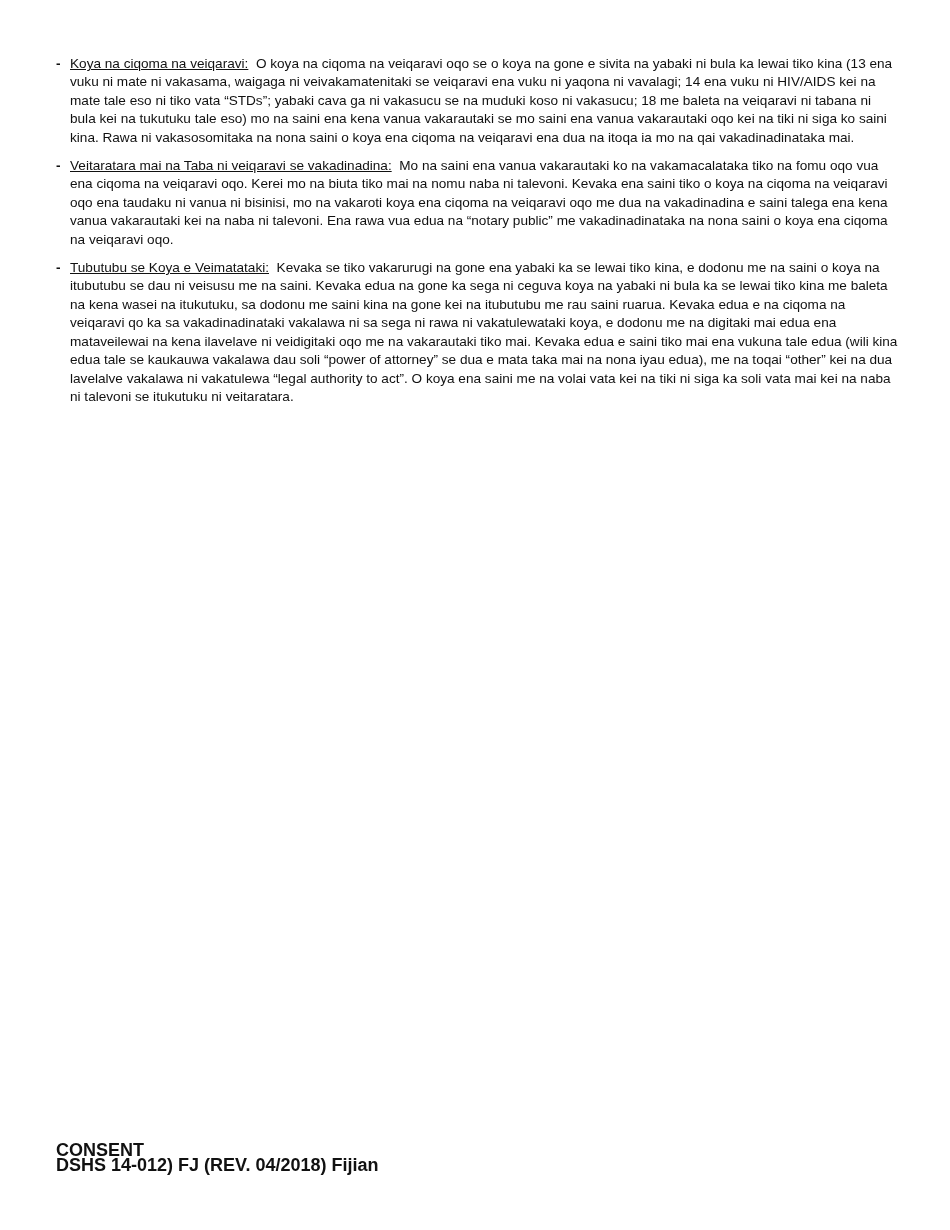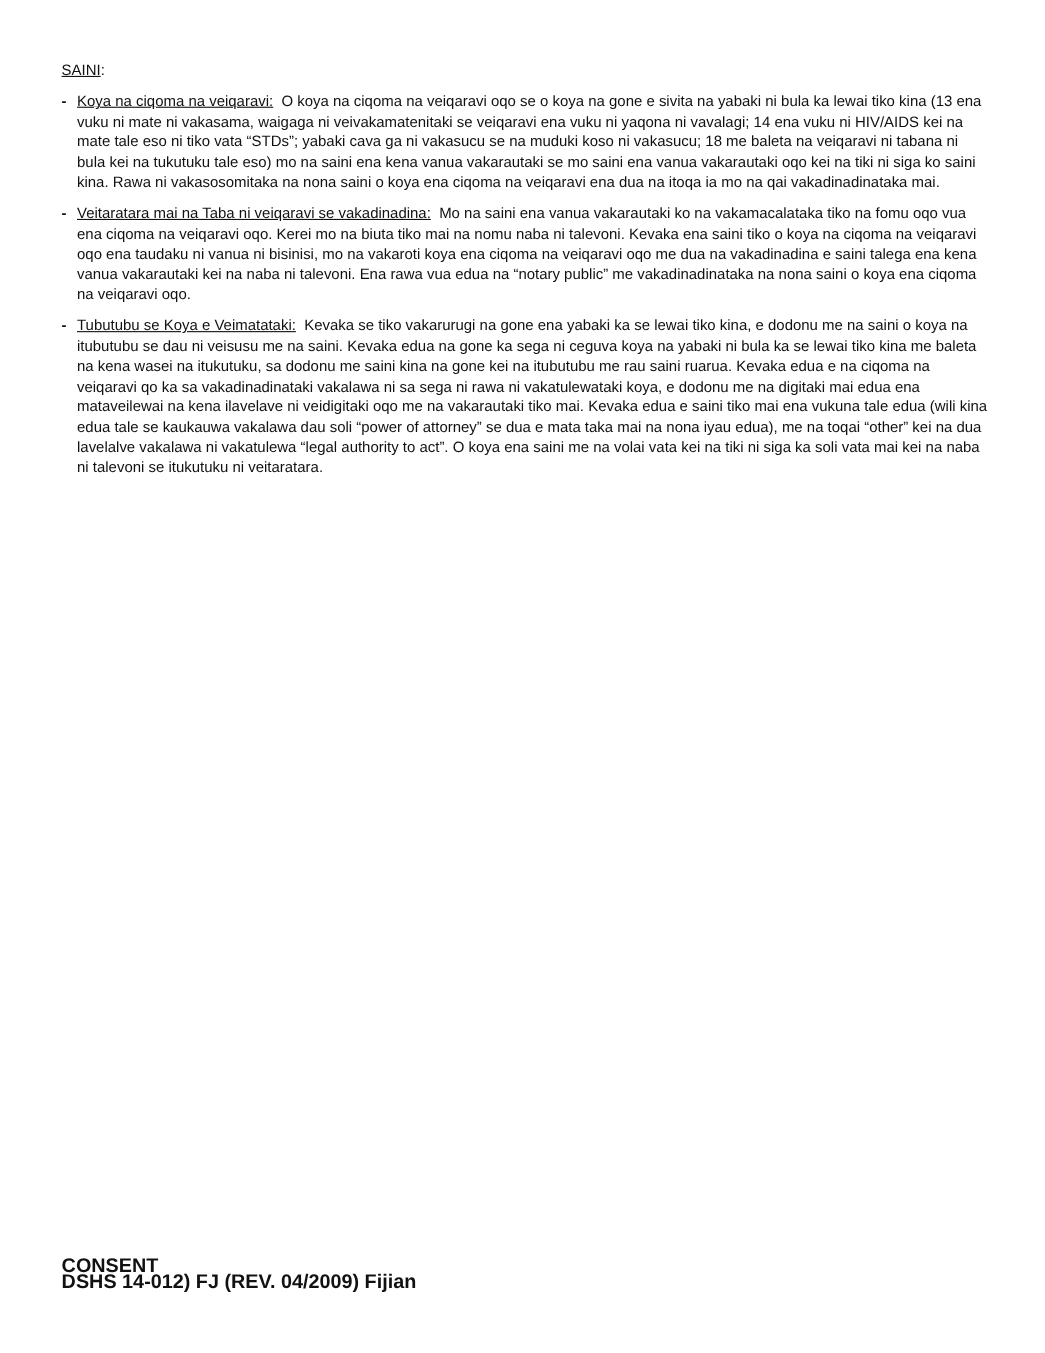--- a/index.html
+++ b/index.html
@@ -45,34 +45,33 @@
       top: 1143px;
       font-weight: bold;
       font-size: 18px;
       line-height: 15px;
     }
   </style>
 </head>
 <body>
 
 <div class="page">
-  <div class="section-title"><span class="u">SAINI</span><span>:</span></div>
 
   <div class="item">
     <span class="bullet">-</span>
     <span class="u">Koya na ciqoma na veiqaravi:</span>&nbsp; <span>O koya na ciqoma na veiqaravi oqo se o koya na gone e sivita na yabaki ni bula ka lewai tiko kina (13 ena vuku ni mate ni vakasama, waigaga ni veivakamatenitaki se veiqaravi ena vuku ni yaqona ni vavalagi; 14 ena vuku ni HIV/AIDS kei na mate tale eso ni tiko vata “STDs”; yabaki cava ga ni vakasucu se na muduki koso ni vakasucu; 18 me baleta na veiqaravi ni tabana ni bula kei na tukutuku tale eso) mo na saini ena kena vanua vakarautaki se mo saini ena vanua vakarautaki oqo kei na tiki ni siga ko saini kina.  Rawa ni vakasosomitaka na nona saini o koya ena ciqoma na veiqaravi ena dua na itoqa ia mo na qai vakadinadinataka mai.</span>
   </div>
 
   <div class="item">
     <span class="bullet">-</span>
     <span class="u">Veitaratara mai na Taba ni veiqaravi se vakadinadina:</span>&nbsp; <span>Mo na saini ena vanua vakarautaki ko na vakamacalataka tiko na fomu oqo vua ena ciqoma na veiqaravi oqo.  Kerei mo na biuta tiko mai na nomu naba ni talevoni.  Kevaka ena saini tiko o koya na ciqoma na veiqaravi oqo ena taudaku ni vanua ni bisinisi, mo na vakaroti koya ena ciqoma na veiqaravi oqo me dua na vakadinadina e saini talega ena kena vanua vakarautaki kei na naba ni talevoni.  Ena rawa vua edua na “notary public” me vakadinadinataka na nona saini o koya ena ciqoma na veiqaravi oqo.</span>
   </div>
 
   <div class="item">
     <span class="bullet">-</span>
     <span class="u">Tubutubu se Koya e Veimatataki:</span>&nbsp; <span>Kevaka se tiko vakarurugi na gone ena yabaki ka se lewai tiko kina, e dodonu me na saini o koya na itubutubu se dau ni veisusu me na saini.  Kevaka edua na gone ka sega ni ceguva koya na yabaki ni bula ka se lewai tiko kina me baleta na kena wasei na itukutuku, sa dodonu me saini kina na gone kei na itubutubu me rau saini ruarua.  Kevaka edua e na ciqoma na veiqaravi qo ka sa vakadinadinataki vakalawa ni sa sega ni rawa ni vakatulewataki koya, e dodonu me na digitaki mai edua ena mataveilewai na kena ilavelave ni veidigitaki oqo me na vakarautaki tiko mai.  Kevaka edua e saini tiko mai ena vukuna tale edua (wili kina edua tale se kaukauwa vakalawa dau soli “power of attorney” se dua e mata taka mai na nona iyau edua), me na toqai “other” kei na dua lavelalve vakalawa ni vakatulewa “legal authority to act”.  O koya ena saini me na volai vata kei na tiki ni siga ka soli vata mai kei na naba ni talevoni se itukutuku ni veitaratara.</span>
   </div>
 </div>
 
 <div class="footer">
   <div>CONSENT</div>
-  <div>DSHS 14-012) FJ (REV. 04/2009) Fijian</div>
+  <div>DSHS 14-012) FJ (REV. 04/2018) Fijian</div>
 </div>
 
 </body></html>

